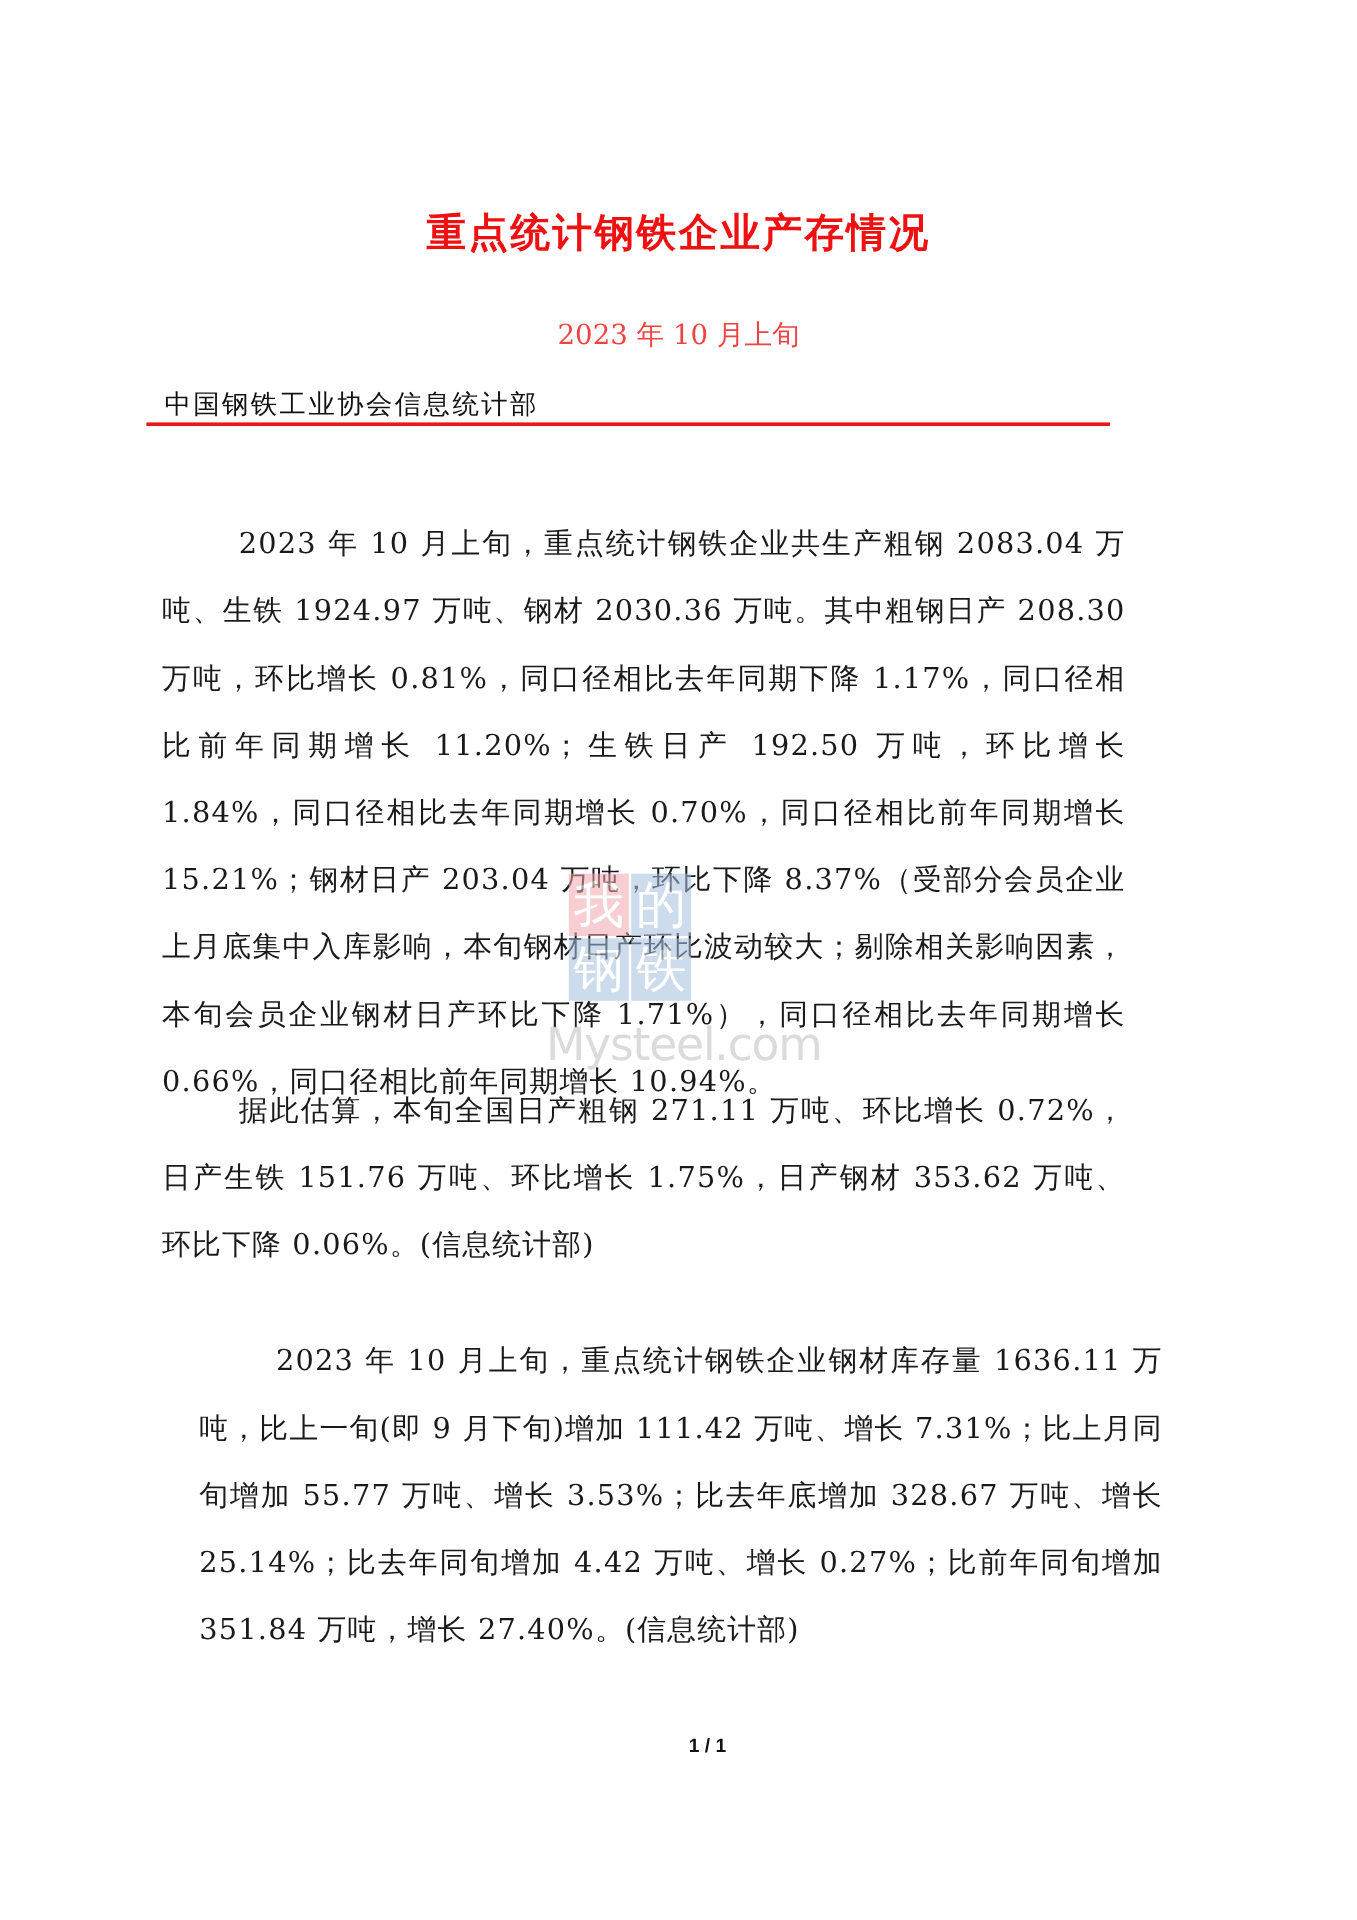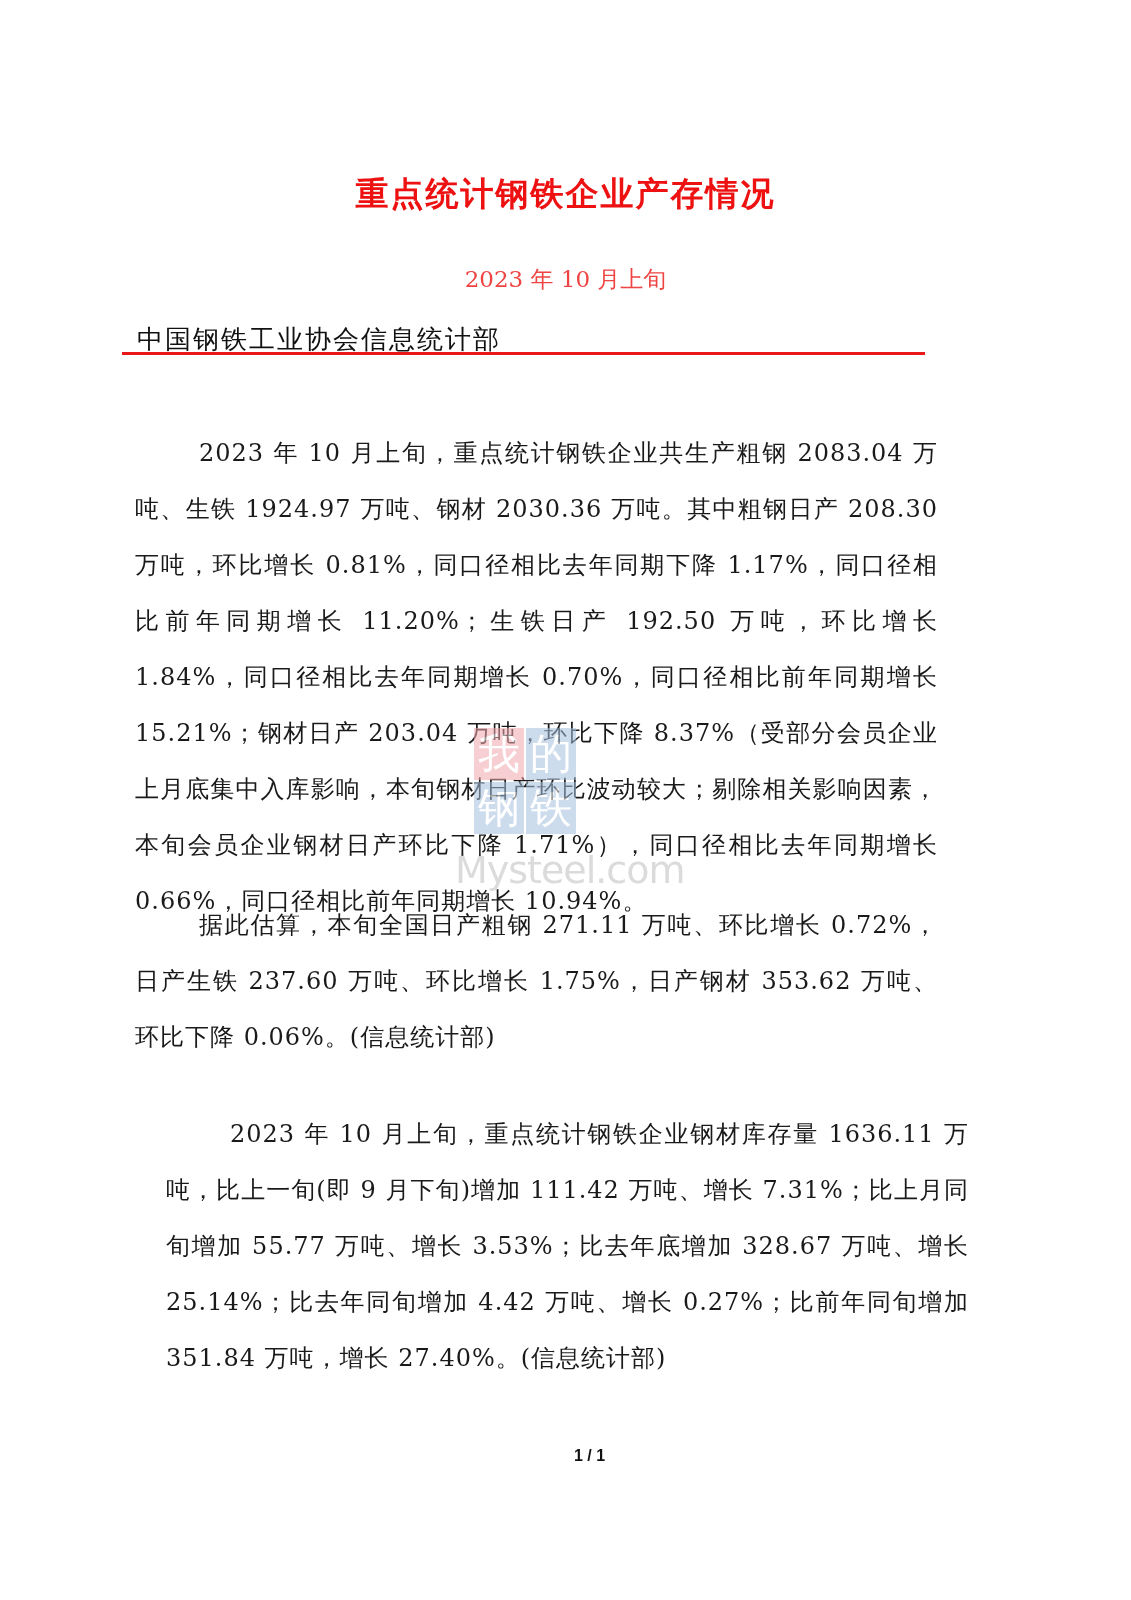--- a/index.html
+++ b/index.html
@@ -3,21 +3,21 @@
 <meta charset="utf-8">
 <style>
   html, body { margin: 0; padding: 0; background: #ffffff; }
   body { width: 1131px; height: 1600px; position: relative; overflow: hidden;
          font-family: "DejaVu Serif", "Liberation Serif", serif; color: #1a1a1a; }
   .title { position: absolute; left: 0; width: 1131px; top: 172px; text-align: center;
            font-family: "DejaVu Sans", "Liberation Sans", sans-serif; font-weight: bold;
            font-size: 33px; color: #ee1111; letter-spacing: 2px; }
   .subtitle { position: absolute; left: 0; width: 1131px; top: 264px; text-align: center;
               font-size: 23px; color: #ef4444; }
-  .dept { position: absolute; left: 137px; top: 322px; font-size: 26px; letter-spacing: 2px; color: #111; text-align: center; }
+  .dept { position: absolute; left: 137px; top: 322px; font-size: 22px; letter-spacing: 2px; color: #111; text-align: center; }
   .rule { position: absolute; left: 122px; top: 352px; width: 803px; height: 3px; background: #e81818; }
   .para { position: absolute; left: 135px; width: 803px; font-size: 24px; line-height: 56px;
           text-align: justify; text-indent: 64px; margin: 0; letter-spacing: 1px; color: #1a1a1a; }
   #p1 { top: 425px; }
   #p2 { top: 897px; }
   #p3 { top: 1106px; margin-left: 31px; }
   .wm { position: absolute; left: 474px; top: 728px; width: 105px; height: 110px; opacity: 0.55; }
   .wm .cell { position: absolute; width: 50px; height: 52px; font-size: 42px; line-height: 52px;
               text-align: center; color: #fff; font-family: "DejaVu Sans", sans-serif; }
   .wm .c1 { left: 0; top: 0; background: #f1a7ad; }
@@ -32,21 +32,21 @@
 </head>
 <body>
 
 <div>
   <div class="title">重点统计钢铁企业产存情况</div>
   <div class="subtitle">2023 年 10 月上旬</div>
   <div class="dept">中国钢铁工业协会信息统计部</div>
   <div class="rule"></div>
 
   <p class="para" id="p1">2023 年 10 月上旬，重点统计钢铁企业共生产粗钢 2083.04 万吨、生铁 1924.97 万吨、钢材 2030.36 万吨。其中粗钢日产 208.30 万吨，环比增长 0.81%，同口径相比去年同期下降 1.17%，同口径相比前年同期增长 11.20%；生铁日产 192.50 万吨，环比增长 1.84%，同口径相比去年同期增长 0.70%，同口径相比前年同期增长 15.21%；钢材日产 203.04 万吨，环比下降 8.37%（受部分会员企业上月底集中入库影响，本旬钢材日产环比波动较大；剔除相关影响因素，本旬会员企业钢材日产环比下降 1.71%），同口径相比去年同期增长 0.66%，同口径相比前年同期增长 10.94%。</p>
-  <p class="para" id="p2">据此估算，本旬全国日产粗钢 271.11 万吨、环比增长 0.72%，日产生铁 237.60 万吨、环比增长 1.75%，日产钢材 353.62 万吨、环比下降 0.06%。(信息统计部)</p>
+  <p class="para" id="p2">据此估算，本旬全国日产粗钢 271.11 万吨、环比增长 0.72%，日产生铁 151.76 万吨、环比增长 1.75%，日产钢材 353.62 万吨、环比下降 0.06%。(信息统计部)</p>
   <p class="para" id="p3">2023 年 10 月上旬，重点统计钢铁企业钢材库存量 1636.11 万吨，比上一旬(即 9 月下旬)增加 111.42 万吨、增长 7.31%；比上月同旬增加 55.77 万吨、增长 3.53%；比去年底增加 328.67 万吨、增长 25.14%；比去年同旬增加 4.42 万吨、增长 0.27%；比前年同旬增加 351.84 万吨，增长 27.40%。(信息统计部)</p>
 
   <div class="wm">
     <div class="cell c1">我</div>
     <div class="cell c2">的</div>
     <div class="cell c3">钢</div>
     <div class="cell c4">铁</div>
   </div>
   <div class="wm-text">Mysteel.com</div>
 

